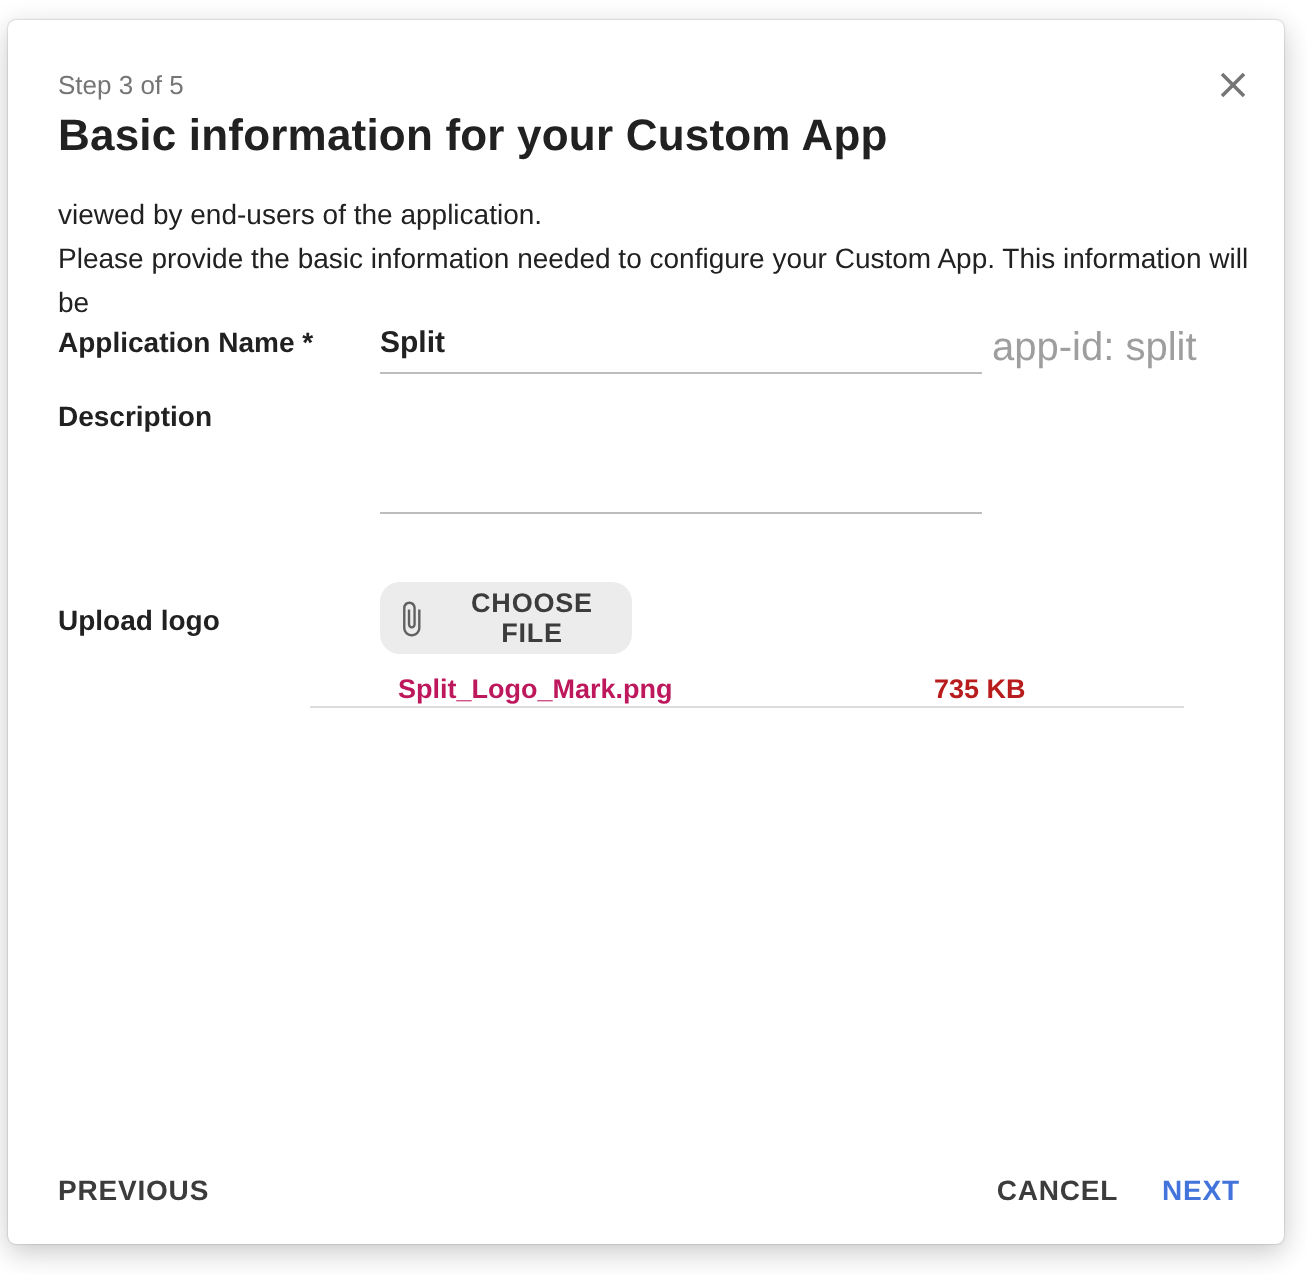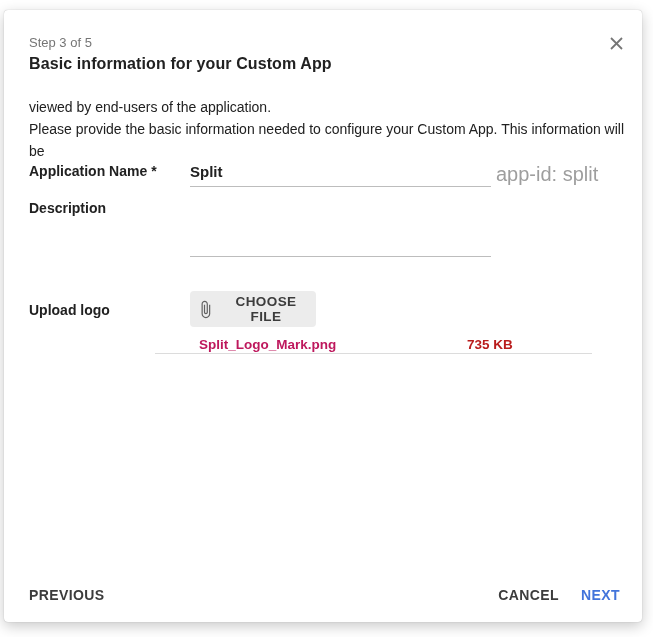--- a/index.html
+++ b/index.html
@@ -36,21 +36,21 @@
     height: 18px;
     cursor: pointer;
     display: flex;
     align-items: center;
     justify-content: center;
   }
   .dialog-title {
     position: absolute;
     left: 25px;
     top: 45px;
-    font-size: 16px;
+    font-size: 22px;
     font-weight: 700;
     color: #212121;
     letter-spacing: 0.1px;
   }
   .dialog-desc {
     position: absolute;
     left: 25px;
     top: 86px;
     width: 600px;
     font-size: 14px;
@@ -109,21 +109,21 @@
     color: #9e9e9e;
   }
   .choose-file-btn {
     position: absolute;
     left: 186px;
     top: 281px;
     width: 126px;
     height: 36px;
     background: #ececec;
     border: none;
-    border-radius: 4px;
+    border-radius: 10px;
     display: flex;
     align-items: center;
     justify-content: center;
     gap: 7px;
     cursor: pointer;
     font-family: "Liberation Sans", "DejaVu Sans", sans-serif;
   }
   .choose-file-btn .btn-text {
     font-size: 13.5px;
     font-weight: 600;

